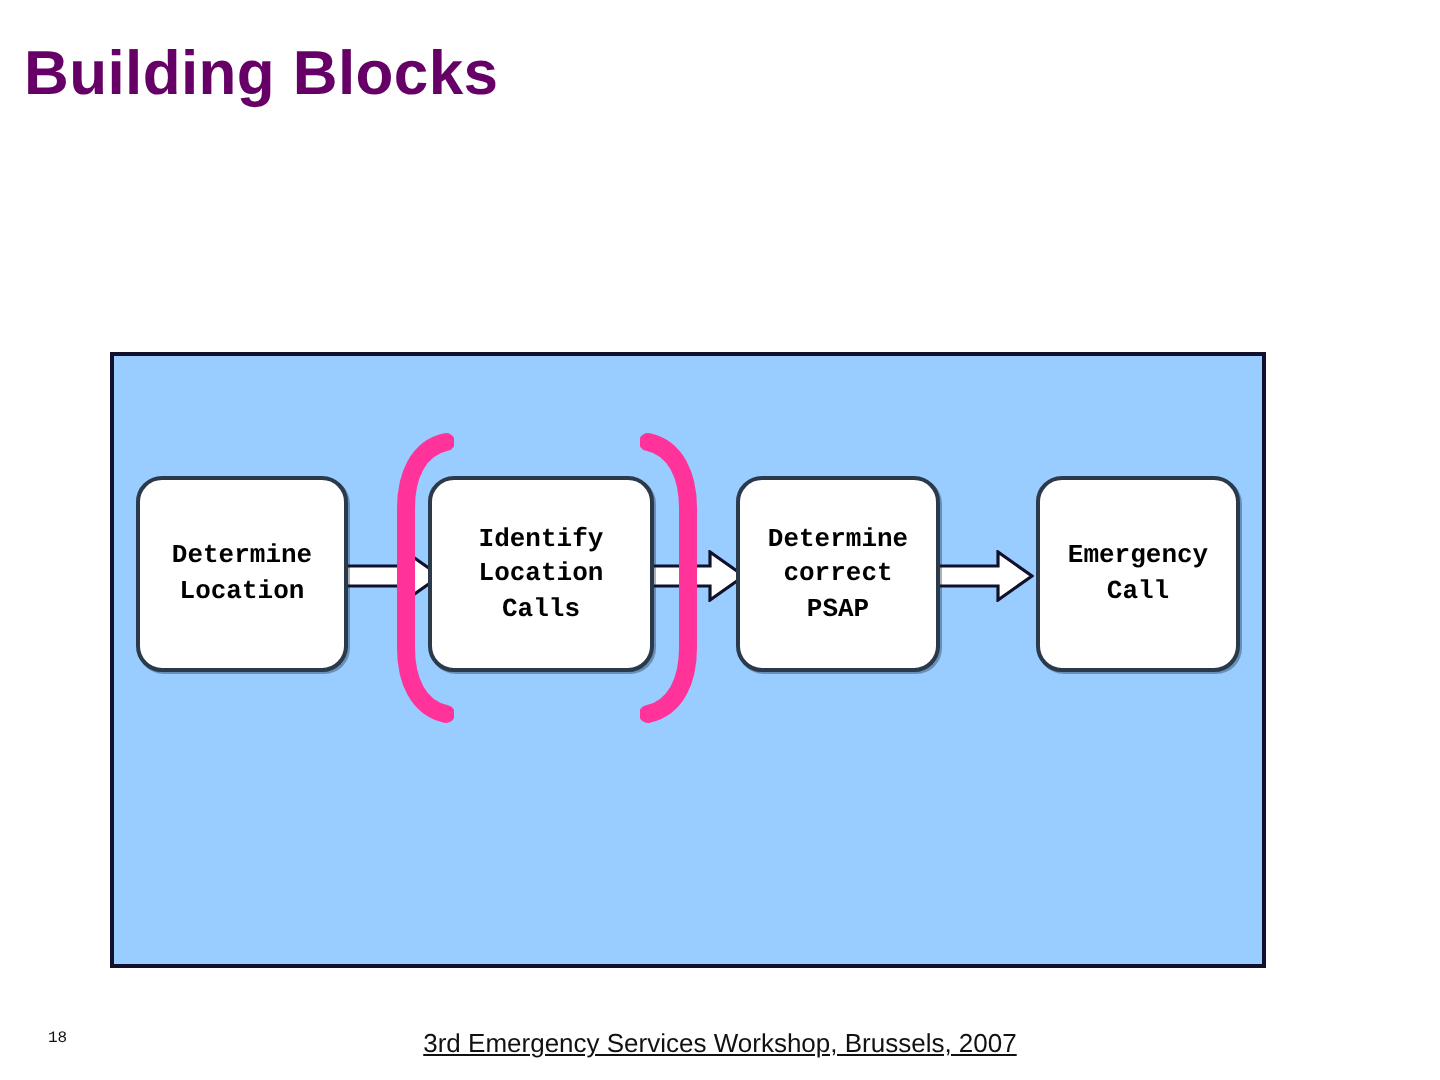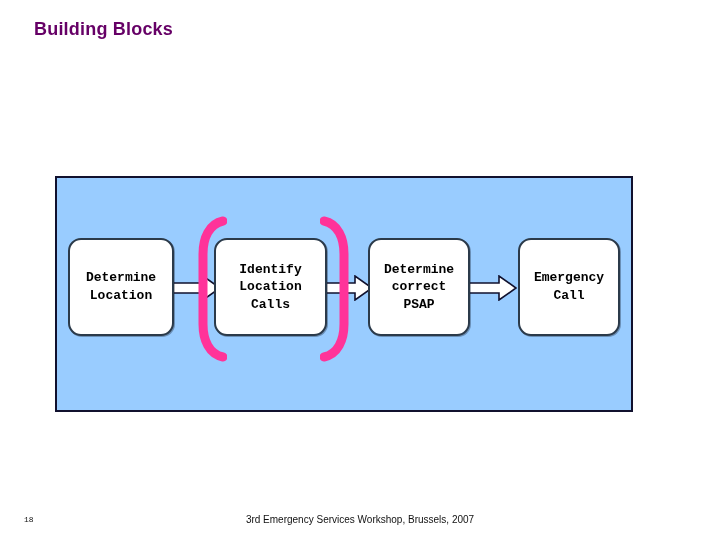--- a/index.html
+++ b/index.html
@@ -11,37 +11,37 @@
     width: 720px;
     height: 540px;
     position: relative;
     overflow: hidden;
     font-family: "Liberation Sans", sans-serif;
   }
 
   
   #slide-title {
     position: absolute;
-    left: 34px;
+    left: 12px;
     top: 19px;
     font-family: "Liberation Sans", sans-serif;
-    font-size: 18px;
+    font-size: 31px;
     font-weight: bold;
     color: #660066;
     letter-spacing: 0.2px;
     white-space: nowrap;
   }
 
   
   #diagram-panel {
     position: absolute;
     left: 55px;
     top: 176px;
     width: 578px;
-    height: 236px;
+    height: 308px;
     background: #99ccff;
     border: 2px solid #11112e;
     box-sizing: border-box;
   }
 
   
   .process-box {
     position: absolute;
     background: #ffffff;
     border: 2px solid #2b3a4a;
@@ -95,23 +95,24 @@
     font-size: 8px;
     color: #111111;
   }
   #footer-note {
     position: absolute;
     left: 0;
     top: 514px;
     width: 720px;
     text-align: center;
     font-family: "Liberation Sans", sans-serif;
-    font-size: 10px;
+    font-size: 13px;
     color: #111111;
     white-space: nowrap;
+    text-decoration: underline;
   }
 </style>
 </head>
 <body>
 
 <div id="slide-title">Building Blocks</div>
 
 <div id="diagram-panel">
 
   <div class="flow-arrow" id="arrow-1">

